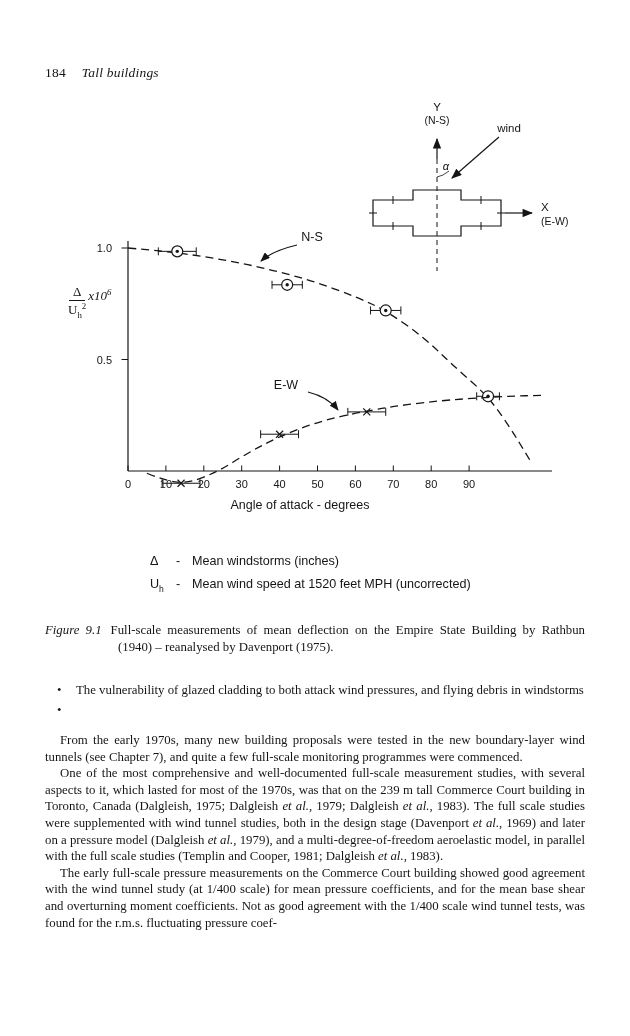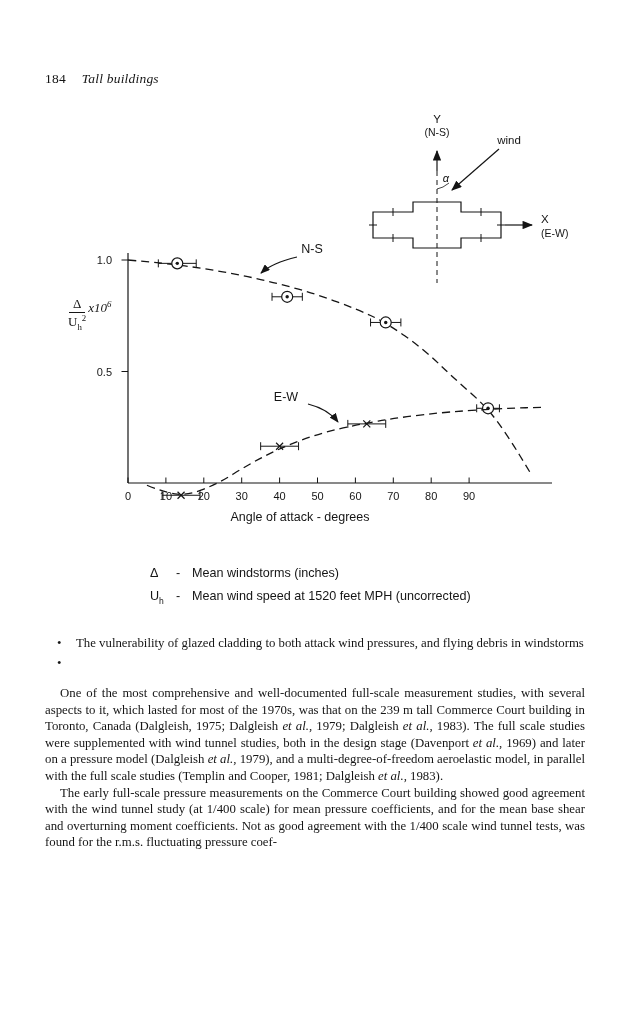--- a/index.html
+++ b/index.html
@@ -1,18 +1,18 @@
 <!DOCTYPE html>
 <html><head>
 <meta charset="utf-8">
 <style>
   html,body{margin:0;padding:0;background:#fff;}
   body{width:630px;height:1036px;color:#151515;font-family:"Liberation Serif",serif;}
   .page{position:relative;width:630px;height:1036px;overflow:hidden;box-sizing:border-box;padding-top:55px;}
-  .rhead{margin:16px 45px;font-size:13.5px;letter-spacing:.2px;}
+  .rhead{margin:10px 45px;font-size:13.5px;letter-spacing:.2px;}
   .rhead .rtitle{font-style:italic;margin-left:16px;}
   .figure-wrap{position:relative;width:630px;height:445px;margin-top:6px;}
   .figure-wrap svg{position:absolute;left:0;top:0;}
   svg text{font-family:"Liberation Sans",sans-serif;fill:#151515;}
   .ylab{position:absolute;left:68px;top:194px;font-size:13px;display:flex;align-items:center;font-family:"Liberation Serif",serif;}
   .ylab .frac{display:inline-flex;flex-direction:column;align-items:center;line-height:1.15;}
   .ylab .num{padding:0 4px;border-bottom:1px solid #151515;}
   .ylab sub,.ylab sup,.legend sub{font-size:.68em;}
   .ylab .mult{margin-left:2px;margin-top:-14px;font-style:italic;}
   .legend{margin:16px 0 0 150px;font-family:"Liberation Sans",sans-serif;font-size:12.6px;line-height:18px;}
@@ -146,29 +146,33 @@
       <span>-</span>
       <span>Mean windstorms (inches)</span>
     </div>
     <div class="legrow">
       <span><span>U</span><sub>h</sub></span>
       <span>-</span>
       <span>Mean wind speed at 1520 feet  MPH (uncorrected)</span>
     </div>
   </div>
 
+  <p class="caption">
+    <span class="cap-label">Figure 9.1</span><span>Full-scale measurements of mean deflection on the Empire State Building by Rathbun (1940) – reanalysed by Davenport (1975).</span>
+  </p>
 
   <div class="bullets">
       <div class="bullet-row">
         <span class="bullet-glyph">•</span>
         <span class="bullet-text">The vulnerability of glazed cladding to both attack wind pressures, and flying debris in windstorms</span>
       </div>
       <div class="bullet-row">
         <span class="bullet-glyph">•</span>
       </div>
     </div>
 
   <div class="bodytext">
+      <p class="bodyp"><span>From the early 1970s, many new building proposals were tested in the new boundary-layer wind tunnels (see Chapter 7), and quite a few full-scale monitoring programmes were commenced.</span></p>
       <p class="bodyp"><span>One of the most comprehensive and well-documented full-scale measurement studies, with several aspects to it, which lasted for most of the 1970s, was that on the 239 m tall Commerce Court building in Toronto, Canada (Dalgleish, 1975; Dalgleish </span><span style="font-style: italic;">et al.</span><span>, 1979; Dalgleish </span><span style="font-style: italic;">et al.</span><span>, 1983). The full scale studies were supplemented with wind tunnel studies, both in the design stage (Davenport </span><span style="font-style: italic;">et al.</span><span>, 1969) and later on a pressure model (Dalgleish </span><span style="font-style: italic;">et al.</span><span>, 1979), and a multi-degree-of-freedom aeroelastic model, in parallel with the full scale studies (Templin and Cooper, 1981; Dalgleish </span><span style="font-style: italic;">et al.</span><span>, 1983).</span></p>
       <p class="bodyp"><span>The early full-scale pressure measurements on the Commerce Court building showed good agreement with the wind tunnel study (at 1/400 scale) for mean pressure coefficients, and for the mean base shear and overturning moment coefficients. Not as good agreement with the 1/400 scale wind tunnel tests, was found for the r.m.s. fluctuating pressure coef-</span></p>
     </div>
 
 </div>
 
 </body></html>

